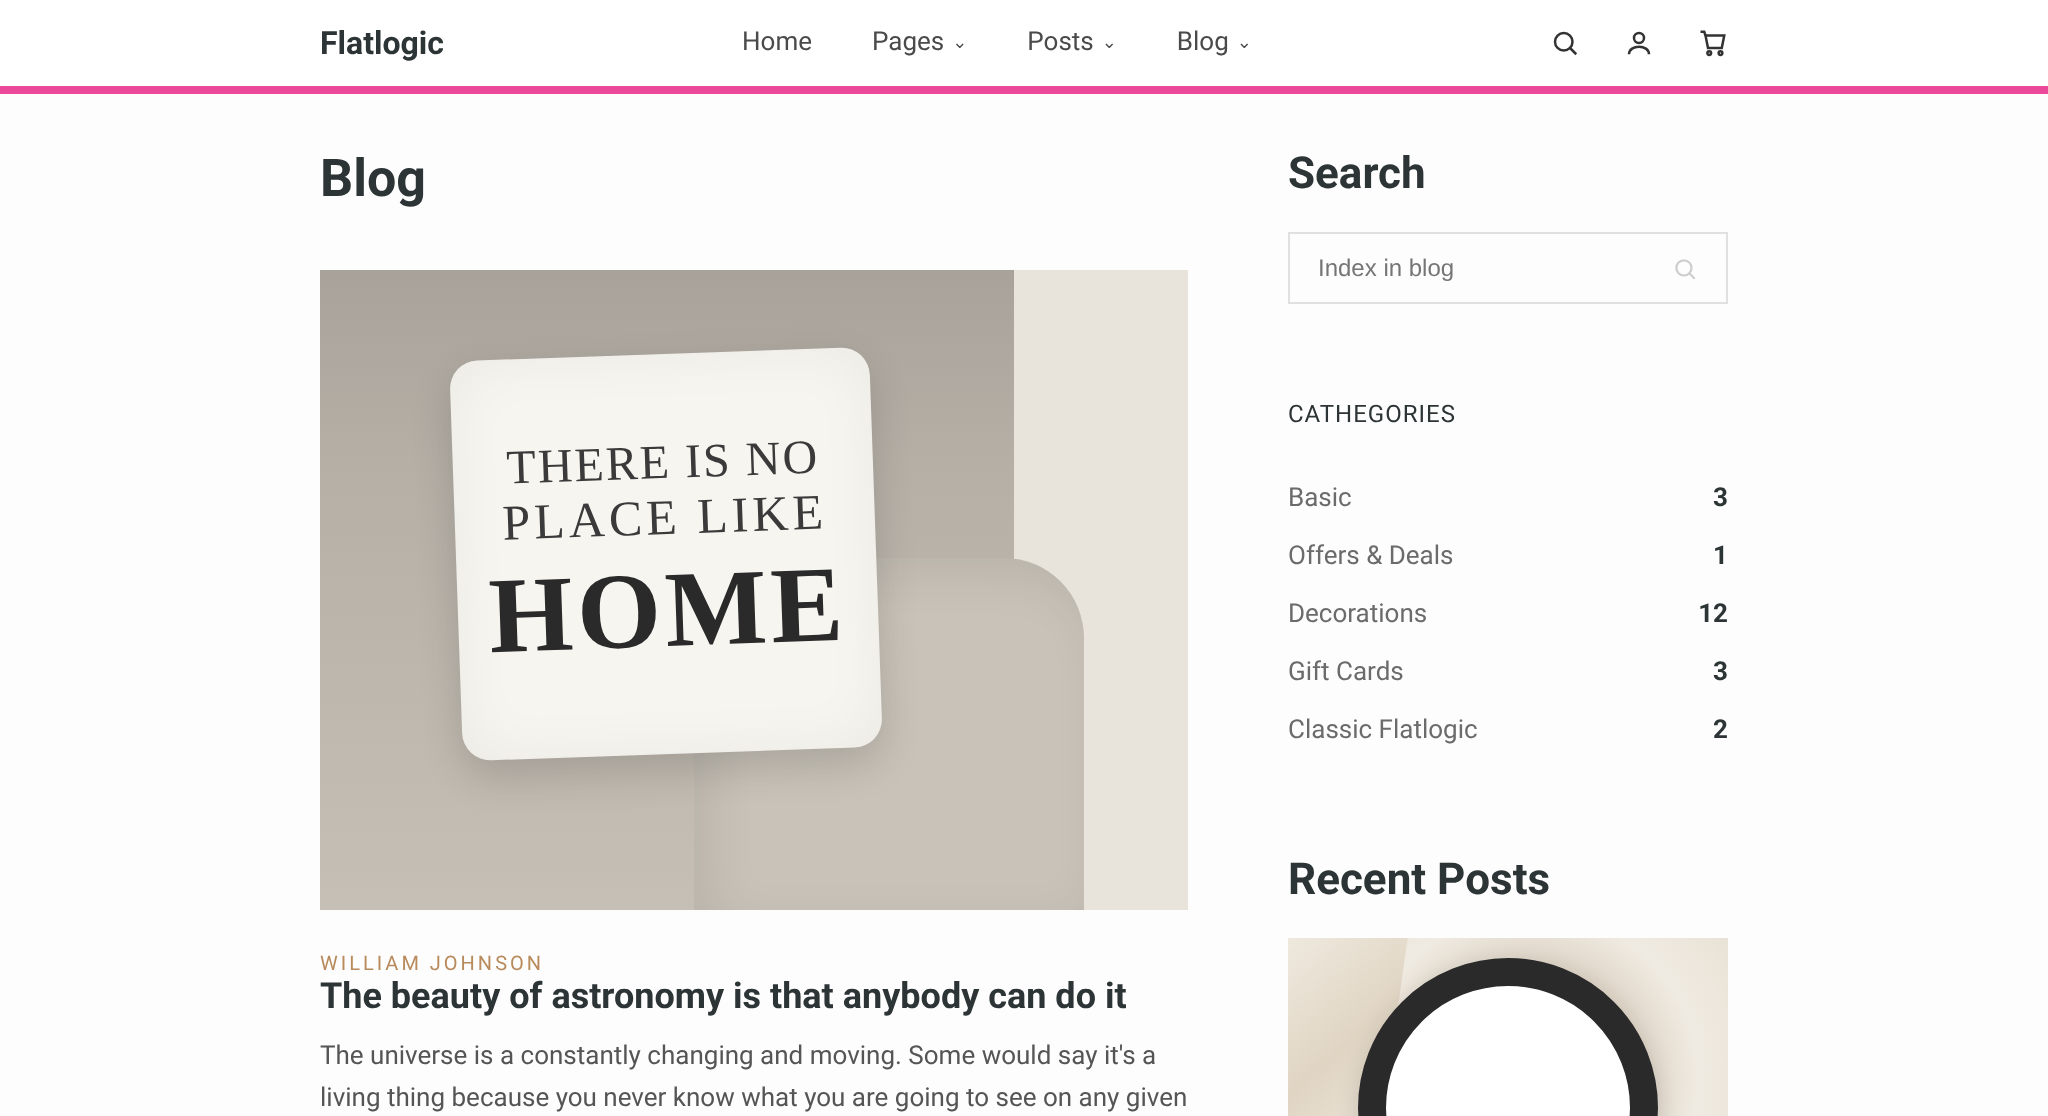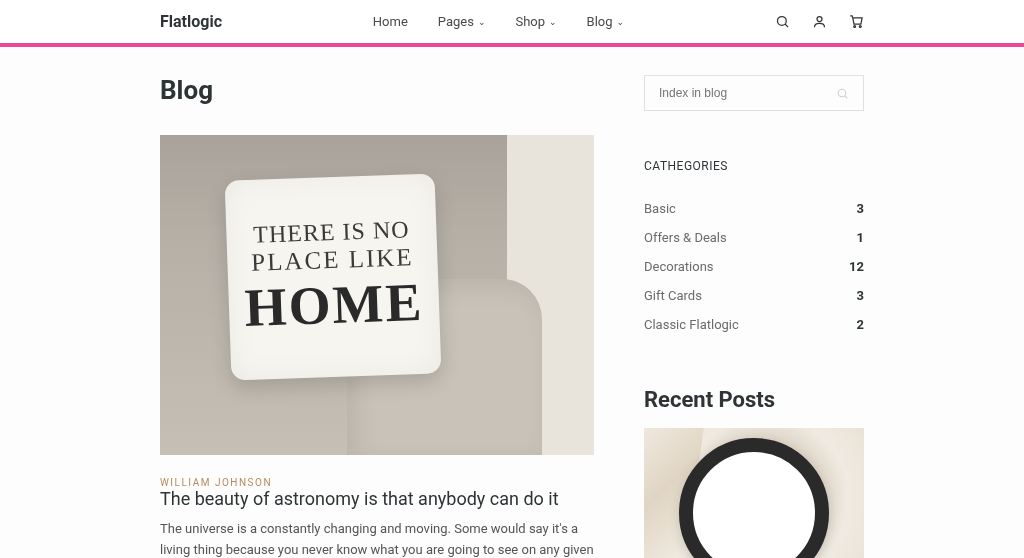--- a/index.html
+++ b/index.html
@@ -24,21 +24,21 @@
     
     .couch { position: absolute; inset: 0; background: linear-gradient(180deg, #a8a29a 0%, #b5afa6 30%, #c5bfb5 100%); }
     .wall { position: absolute; top: 0; right: 0; width: 20%; height: 100%; background: #e8e4dc; }
     .armrest { position: absolute; bottom: 0; right: 12%; width: 45%; height: 55%; background: #c8c2b8; border-radius: 40px 40px 0 0; box-shadow: inset 8px 8px 25px rgba(0,0,0,0.08); }
     .pillow { position: absolute; top: 42px; left: 68px; width: 210px; height: 200px; background: #f7f5f0; border-radius: 14px; box-shadow: 0 8px 20px rgba(0,0,0,0.15), inset 0 0 30px rgba(0,0,0,0.05); transform: rotate(-2deg); display: flex; flex-direction: column; align-items: center; justify-content: center; padding: 18px; }
     .pillow .line1 { font-size: 24px; font-weight: 400; letter-spacing: 1px; color: #3a3a3a; font-family: Georgia, serif; }
     .pillow .line2 { font-size: 25px; font-weight: 400; letter-spacing: 2px; color: #3a3a3a; font-family: Georgia, serif; }
     .pillow .line3 { font-size: 54px; font-weight: 700; letter-spacing: 2px; color: #2a2a2a; font-family: Georgia, serif; }
     
     .author { font-size: 10px; font-weight: 400; letter-spacing: 1.5px; color: #b88a5c; text-transform: uppercase; }
-    .post-title { font-size: 18px; font-weight: 400; margin-bottom: 10px; color: #2d3436; }
+    .post-title { font-size: 18px; font-weight: 700; margin-bottom: 10px; color: #2d3436; }
     .post-excerpt { font-size: 13px; line-height: 1.6; color: #555; margin-bottom: 10px; }
     
     .side-heading { font-size: 22px; font-weight: 700; margin-bottom: 16px; color: #2d3436; }
     .search-box { display: flex; align-items: center; border: 1px solid #e0e0e0; padding: 10px 14px; margin-bottom: 48px; }
     .search-box input { border: none; outline: none; flex: 1; font-size: 12px; color: #888; background: transparent; }
     .search-box svg { width: 13px; height: 13px; opacity: 0.4; }
     
     .cat-heading { font-size: 12px; font-weight: 400; letter-spacing: 0.5px; color: #2d3436; margin-bottom: 16px; }
     .cat-list { list-style: none; margin-bottom: 48px; margin-top: 21px; }
     .cat-list li { display: flex; justify-content: space-between; font-size: 13px; color: #6b6b6b; padding: 7px 0; cursor: pointer; }
@@ -55,21 +55,21 @@
   <div class="brand">Flatlogic</div>
   <nav class="nav">
     <div class="nav-item">
         <span>Home</span>
       </div>
     <div class="nav-item">
         <span>Pages</span>
         <span class="chev">⌄</span>
       </div>
     <div class="nav-item">
-        <span>Shop</span>
+        <span>Posts</span>
         <span class="chev">⌄</span>
       </div>
     <div class="nav-item">
         <span>Blog</span>
         <span class="chev">⌄</span>
       </div>
   </nav>
   <div class="top-icons">
     <svg viewBox="0 0 24 24" fill="none" stroke="#333" stroke-width="2">
         <circle cx="11" cy="11" r="7"></circle>
@@ -103,20 +103,21 @@
       </div>
     </div>
 
     <div class="author">WILLIAM JOHNSON</div>
     <h2 class="post-title">The beauty of astronomy is that anybody can do it</h2>
     <p class="post-excerpt">The universe is a constantly changing and moving. Some would say it's a living thing because you never know what you are going to see on any given night of stargazing.</p>
 
   </main>
 
   <aside class="sidebar">
+    <h2 class="side-heading">Search</h2>
     <div class="search-box">
       <input type="text" placeholder="Index in blog" style="">
       <svg viewBox="0 0 24 24" fill="none" stroke="#888" stroke-width="2">
           <circle cx="11" cy="11" r="7"></circle>
           <line x1="21" y1="21" x2="16" y2="16"></line>
         </svg>
     </div>
 
     <h3 class="cat-heading">CATHEGORIES</h3>
     <ul class="cat-list">

